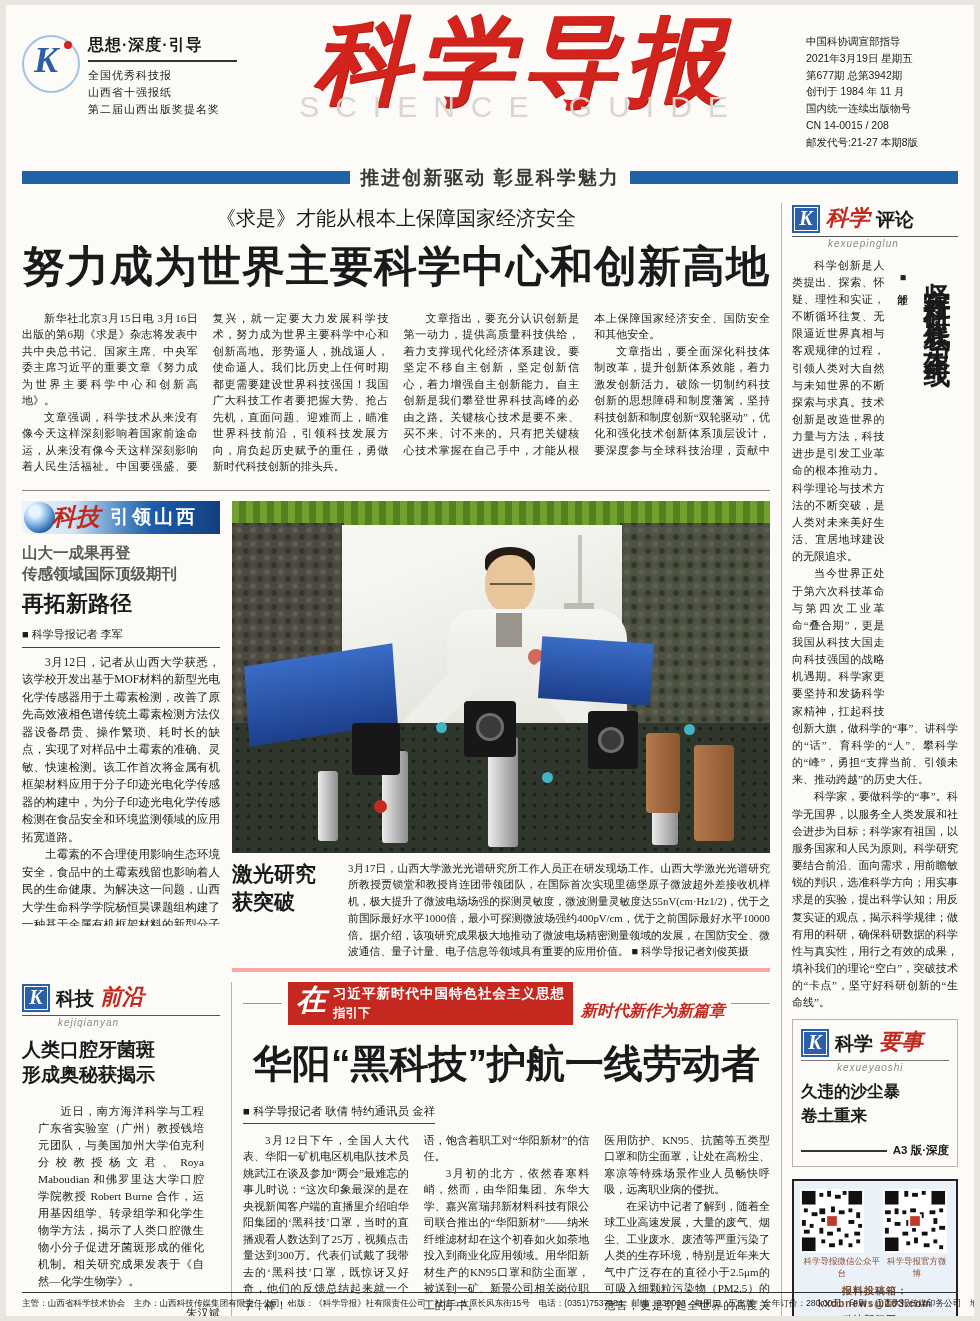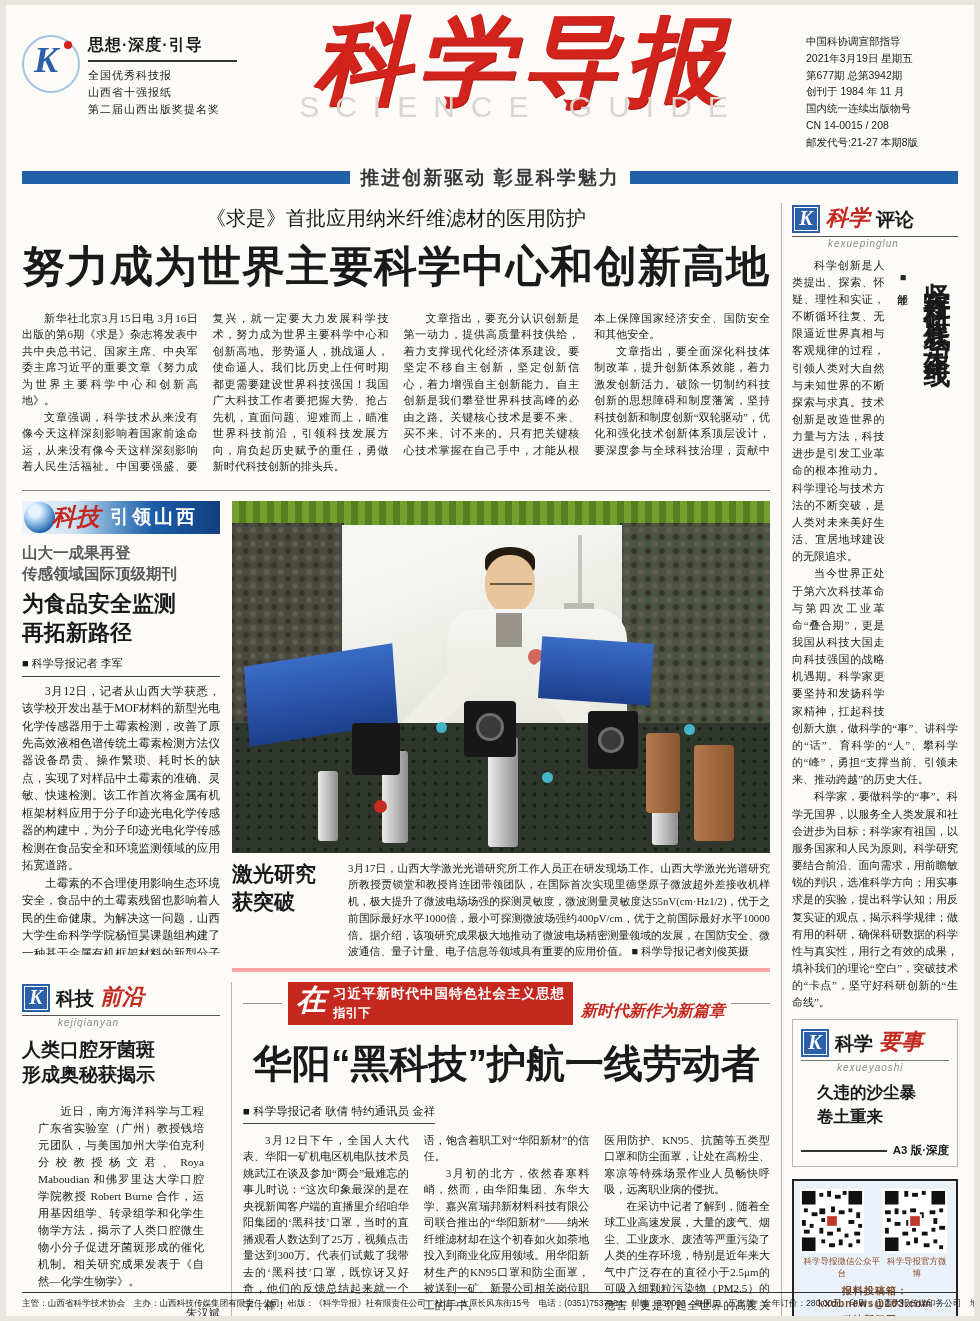--- a/index.html
+++ b/index.html
@@ -138,21 +138,21 @@
            height:296px;overflow:hidden;}
   
   .essay{margin-top:8px;font-size:11px;line-height:1.56;text-align:justify;height:752px;overflow:hidden;}
   .v-block{float:right;display:flex;gap:5px;margin:4px 0 10px 10px;}
   .v-author{writing-mode:vertical-rl;font-size:10.5px;font-family:"Liberation Sans",sans-serif;
             padding-top:10px;color:#222;}
   .v-title{writing-mode:vertical-rl;font-size:27px;font-weight:900;letter-spacing:6px;height:436px;
            font-family:"Liberation Sans",sans-serif;}
   .yaoshi{border:1px solid #b9b5ad;padding:7px 8px 8px;margin-top:10px;}
   .ys-teaser{font-size:16.5px;font-weight:900;line-height:1.5;margin-top:8px;
-             font-family:Liberation Serif, serif;margin-left:16px;}
+             font-family:Liberation Mono, monospace;}
   .ys-ref-row{display:flex;align-items:center;margin-top:13px;}
   .ys-ref-line{flex:1;height:2px;background:#333;}
   .ys-ref{font-size:11.5px;font-weight:bold;padding-left:6px;font-family:"Liberation Sans",sans-serif;}
   .qrbox{border:2px solid #222;background:#eaf1f9;margin-top:12px;padding:8px 6px 6px;}
   .qr-row{display:flex;justify-content:space-around;}
   .qr svg{width:64px;height:64px;display:block;}
   .qr-label{font-size:8.5px;color:#8a4a2a;text-align:center;margin-top:3px;
             font-family:"Liberation Sans",sans-serif;}
   .qr-line{font-size:10px;font-weight:bold;color:#7a4a28;text-align:center;margin-top:4px;
            letter-spacing:1px;font-family:"Liberation Sans",sans-serif;}
@@ -197,21 +197,21 @@
   <div class="slogan-row">
     <div class="slogan-bar"></div>
     <div class="slogan-text">推进创新驱动 彰显科学魅力</div>
     <div class="slogan-bar"></div>
   </div>
 
   <div class="content">
     <div class="main-left">
 
       <div class="lead sans">
-        <div class="lead-kicker">《求是》首批应用纳米纤维滤材的医用防护</div>
+        <div class="lead-kicker">《求是》才能从根本上保障国家经济安全</div>
         <div class="lead-headline">努力成为世界主要科学中心和创新高地</div>
         <div class="lead-cols body" style="font-family:'Liberation Serif',serif">
           <p>新华社北京3月15日电 3月16日出版的第6期《求是》杂志将发表中共中央总书记、国家主席、中央军委主席习近平的重要文章《努力成为世界主要科学中心和创新高地》。</p>
           <p>文章强调，科学技术从来没有像今天这样深刻影响着国家前途命运，从来没有像今天这样深刻影响着人民生活福祉。中国要强盛、要复兴，就一定要大力发展科学技术，努力成为世界主要科学中心和创新高地。形势逼人，挑战逼人，使命逼人。我们比历史上任何时期都更需要建设世界科技强国！我国广大科技工作者要把握大势、抢占先机，直面问题、迎难而上，瞄准世界科技前沿，引领科技发展方向，肩负起历史赋予的重任，勇做新时代科技创新的排头兵。</p>
           <p>文章指出，要充分认识创新是第一动力，提供高质量科技供给，着力支撑现代化经济体系建设。要坚定不移自主创新，坚定创新信心，着力增强自主创新能力。自主创新是我们攀登世界科技高峰的必由之路。关键核心技术是要不来、买不来、讨不来的。只有把关键核心技术掌握在自己手中，才能从根本上保障国家经济安全、国防安全和其他安全。</p>
           <p>文章指出，要全面深化科技体制改革，提升创新体系效能，着力激发创新活力。破除一切制约科技创新的思想障碍和制度藩篱，坚持科技创新和制度创新“双轮驱动”，优化和强化技术创新体系顶层设计，要深度参与全球科技治理，贡献中国智慧，着力推动构建人类命运共同体。</p>
 
         </div>
       </div>
 
@@ -220,21 +220,20 @@
           <div class="sx-banner">
             <span class="globe"></span>
             <span class="sx-script">科技</span>
             <span class="sx-bannertext">引领山西</span>
           </div>
           <div class="sx-eyebrow">
             <div>山大一成果再登</div>
             <div>传感领域国际顶级期刊</div>
           </div>
           <div class="sx-head">
-            <div>为食品安全监测</div>
             <div>再拓新路径</div>
           </div>
           <div class="sx-byline">■ 科学导报记者 李军</div>
           <div class="sx-body body">
             <p>3月12日，记者从山西大学获悉，该学校开发出基于MOF材料的新型光电化学传感器用于土霉素检测，改善了原先高效液相色谱传统土霉素检测方法仪器设备昂贵、操作繁琐、耗时长的缺点，实现了对样品中土霉素的准确、灵敏、快速检测。该工作首次将金属有机框架材料应用于分子印迹光电化学传感器的构建中，为分子印迹光电化学传感检测在食品安全和环境监测领域的应用拓宽道路。</p>
             <p>土霉素的不合理使用影响生态环境安全，食品中的土霉素残留也影响着人民的生命健康。为解决这一问题，山西大学生命科学学院杨恒昊课题组构建了一种基于金属有机框架材料的新型分子印迹光电化学传感器用于食品中土霉素的检测。</p>
 
           </div>
         </div>
 

